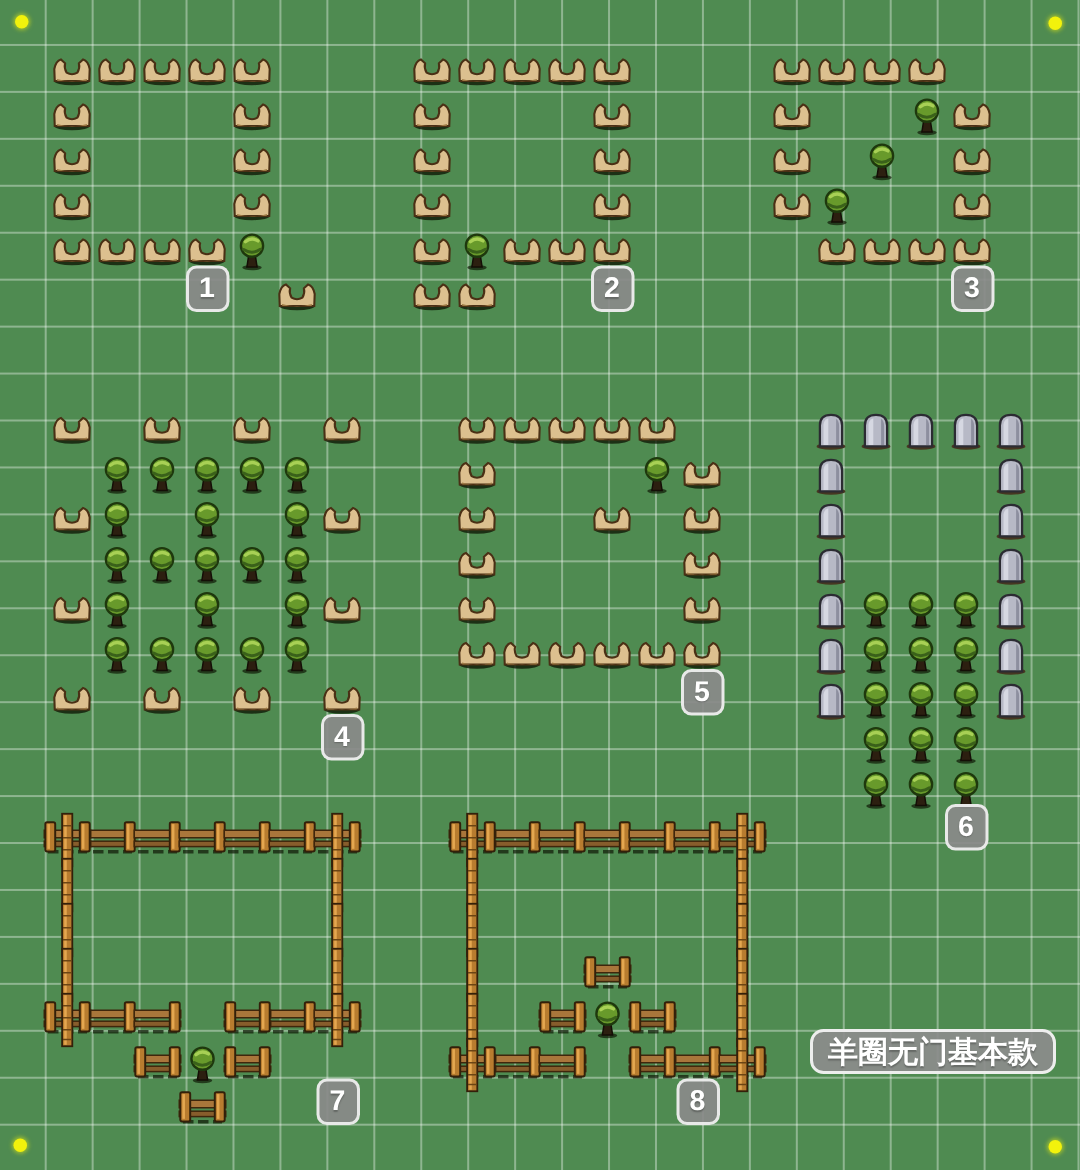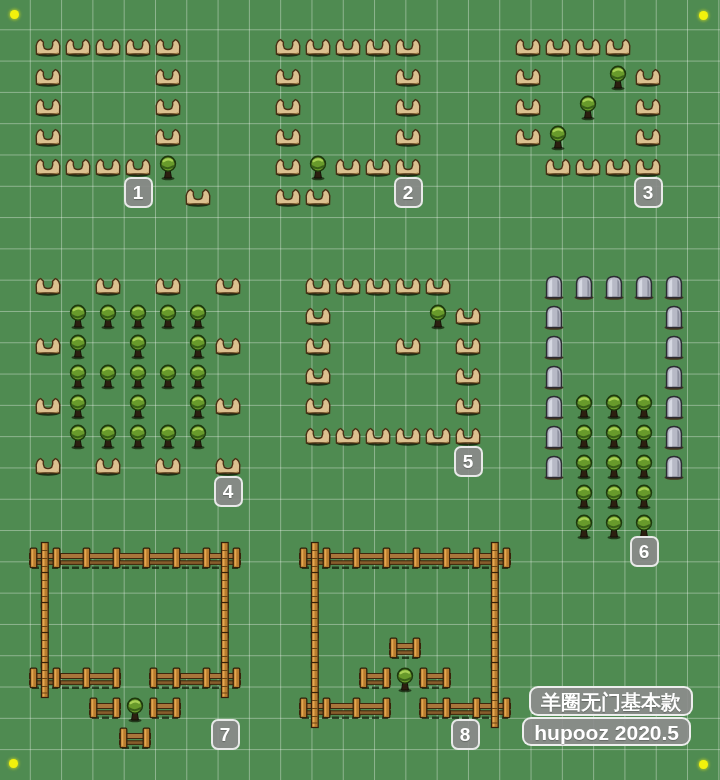--- a/index.html
+++ b/index.html
@@ -31,29 +31,28 @@
   }
   .wm{
     position:absolute;box-sizing:border-box;
     background:rgba(140,140,140,0.92);
     border:2px solid rgba(242,242,242,0.95);
     border-radius:9px;
     color:#fff;font-weight:bold;text-align:center;
     padding:2px 10px;white-space:nowrap;
     text-shadow:0 1px 1px rgba(0,0,0,0.25);
   }
-  #wm-line1{right:27px;top:686px;font-size:20px;height:30px;line-height:24px;}
+  #wm-line1{right:16px;top:686px;font-size:20px;height:30px;line-height:24px;}
   #wm-line2{right:29px;top:717px;font-size:21px;height:29px;line-height:23px;}
 </style>
 </head>
 <body>
 
 <div id="board">
   <div class="wm" id="wm-line1">羊圈无门基本款</div>
-  <div class="wm" id="wm-line2">hupooz 2020.5</div>
 <div class="item" style="left: 33px; top: 33px;">
       <svg width="30" height="30" viewBox="0 0 30 30">
         <ellipse cx="15" cy="21" rx="12" ry="2.8" fill="#0f1906" opacity="0.8"></ellipse>
         <path d="M3.5 21 L3.2 13 Q4.2 7.6 7.6 6.6 L10.4 9.2 Q9.6 12.4 11.4 15.4 Q15 17.6 18.6 15.4 Q20.4 12.4 19.6 9.2 L22.4 6.6 Q25.8 7.6 26.8 13 L26.5 21 Z" fill="#dcc08f" stroke="#4a3015" stroke-width="1.4"></path>
         <path d="M5 19.6 Q15 22.8 25 19.6 L24.8 21 L5.2 21 Z" fill="#9e7a45"></path>
       </svg>
     </div>
     <div class="item" style="left: 63px; top: 33px;">
       <svg width="30" height="30" viewBox="0 0 30 30">
         <ellipse cx="15" cy="21" rx="12" ry="2.8" fill="#0f1906" opacity="0.8"></ellipse>

